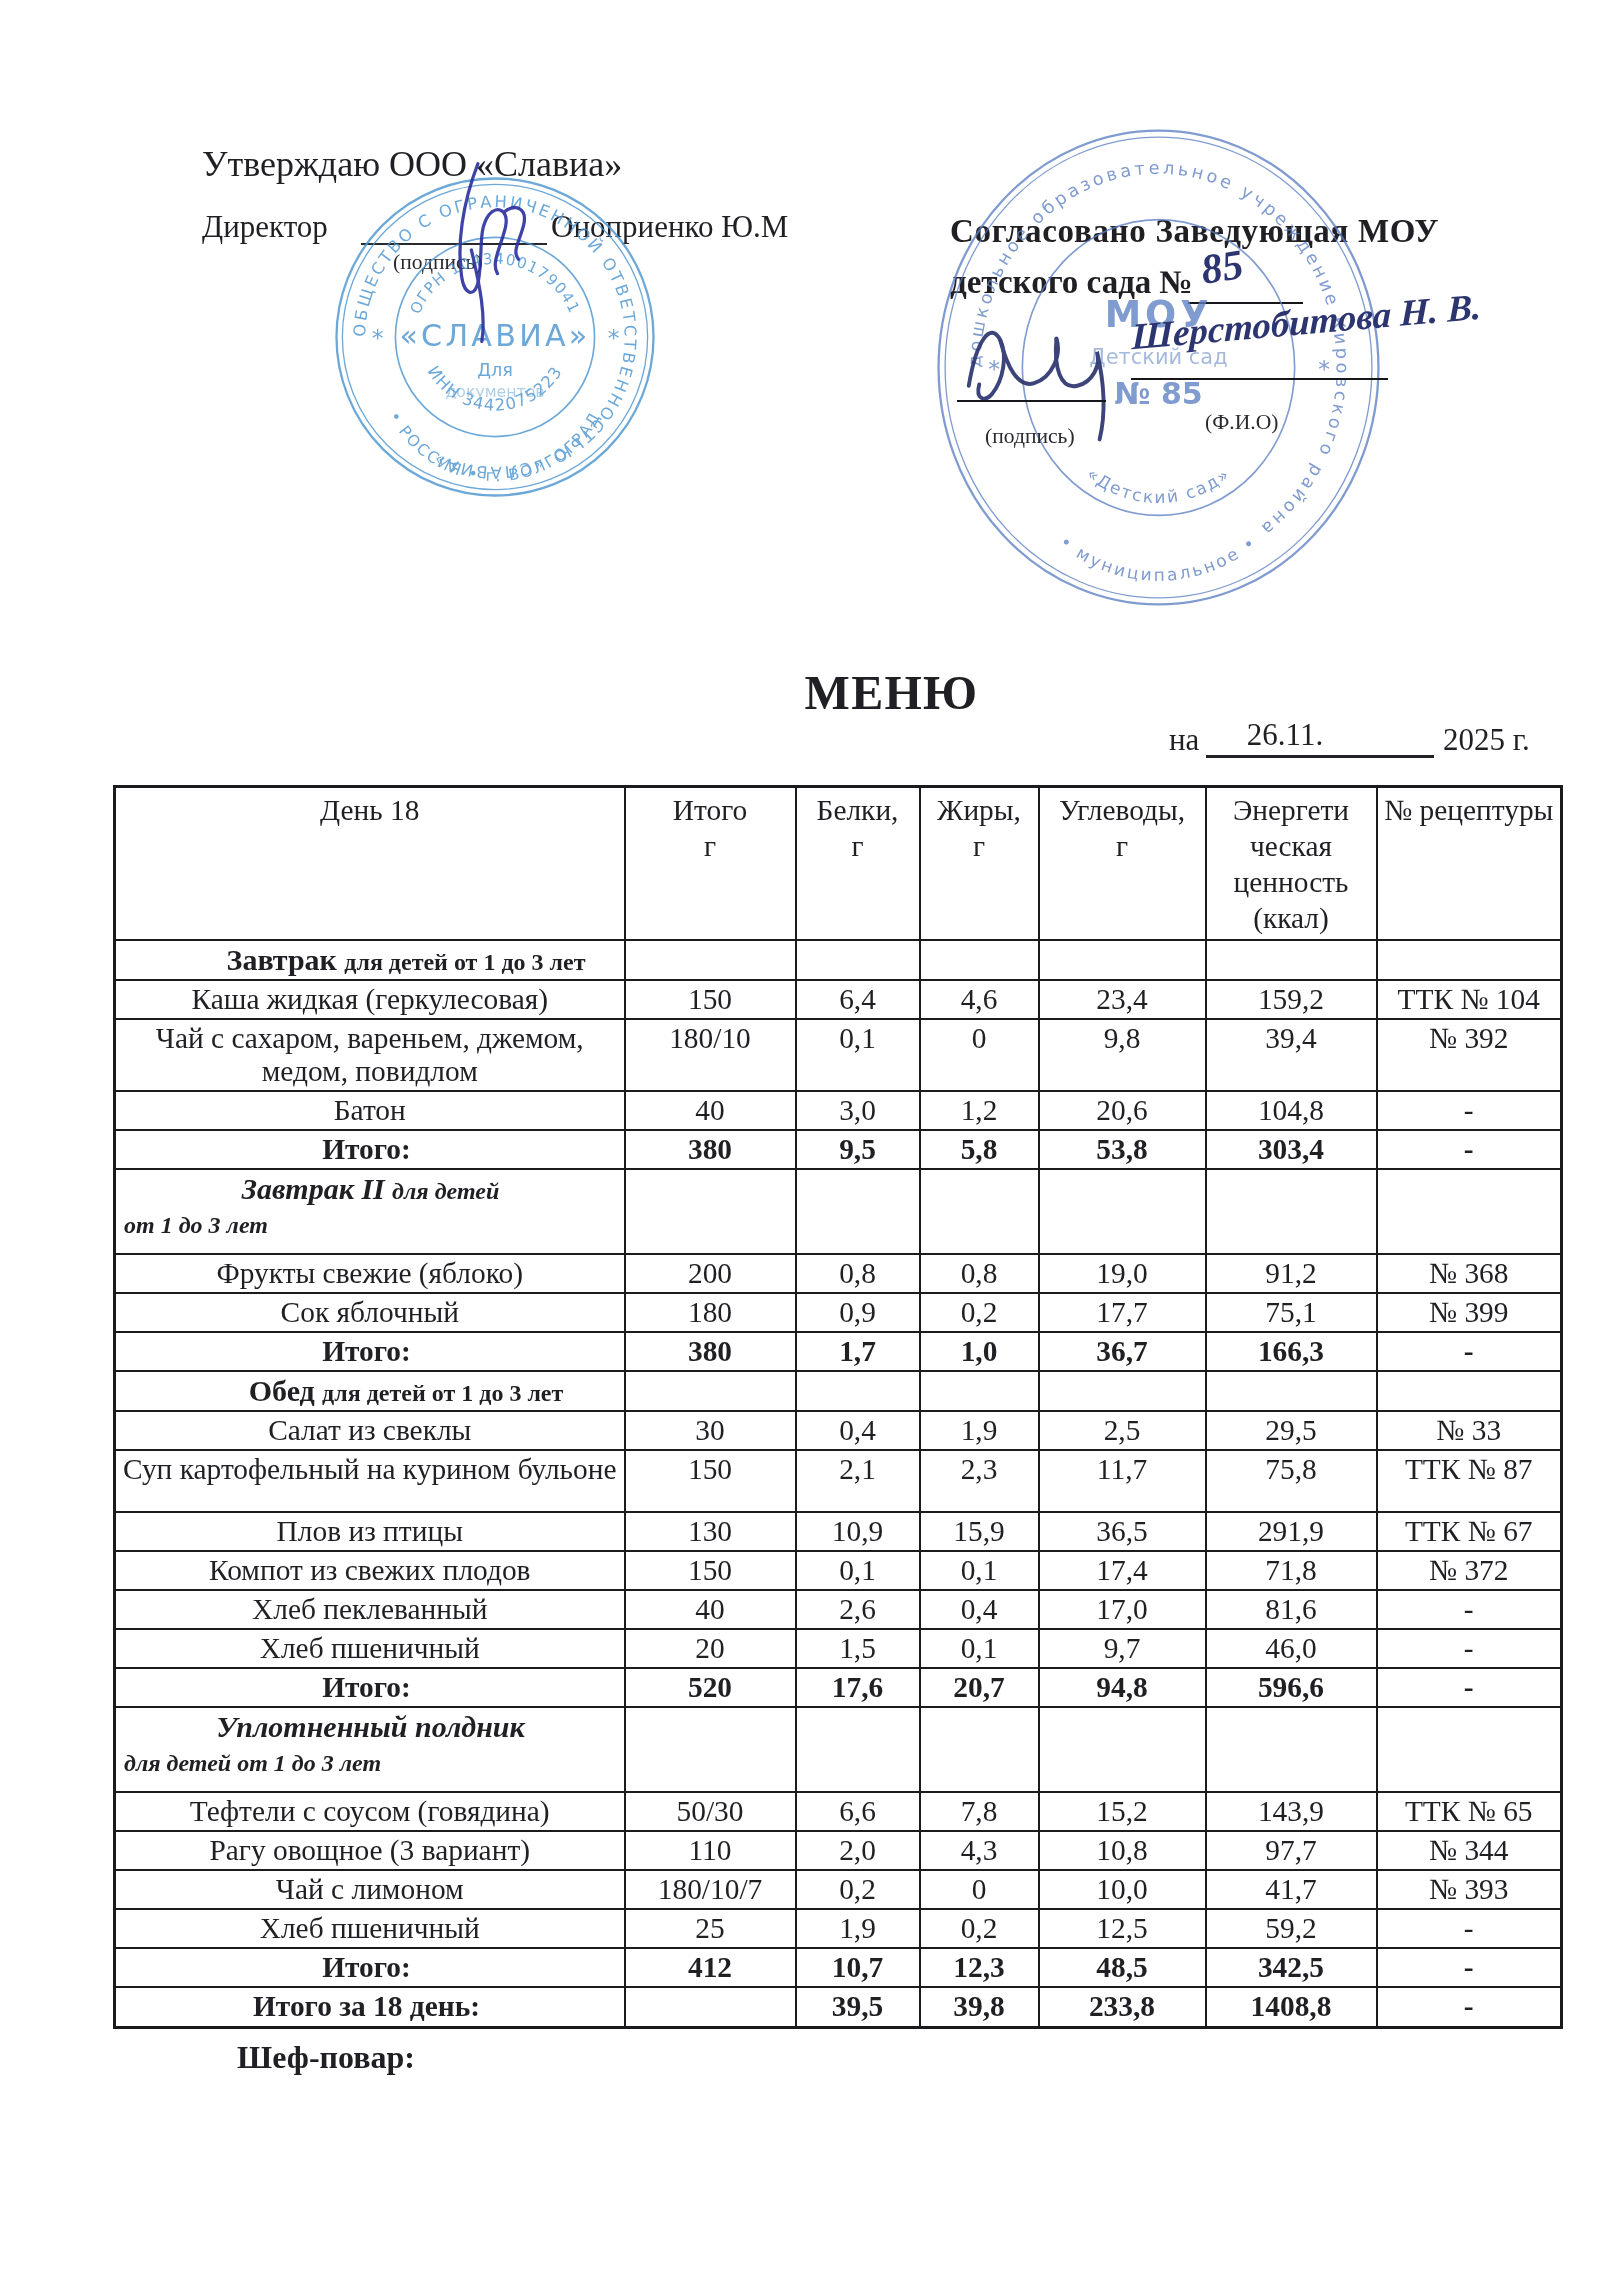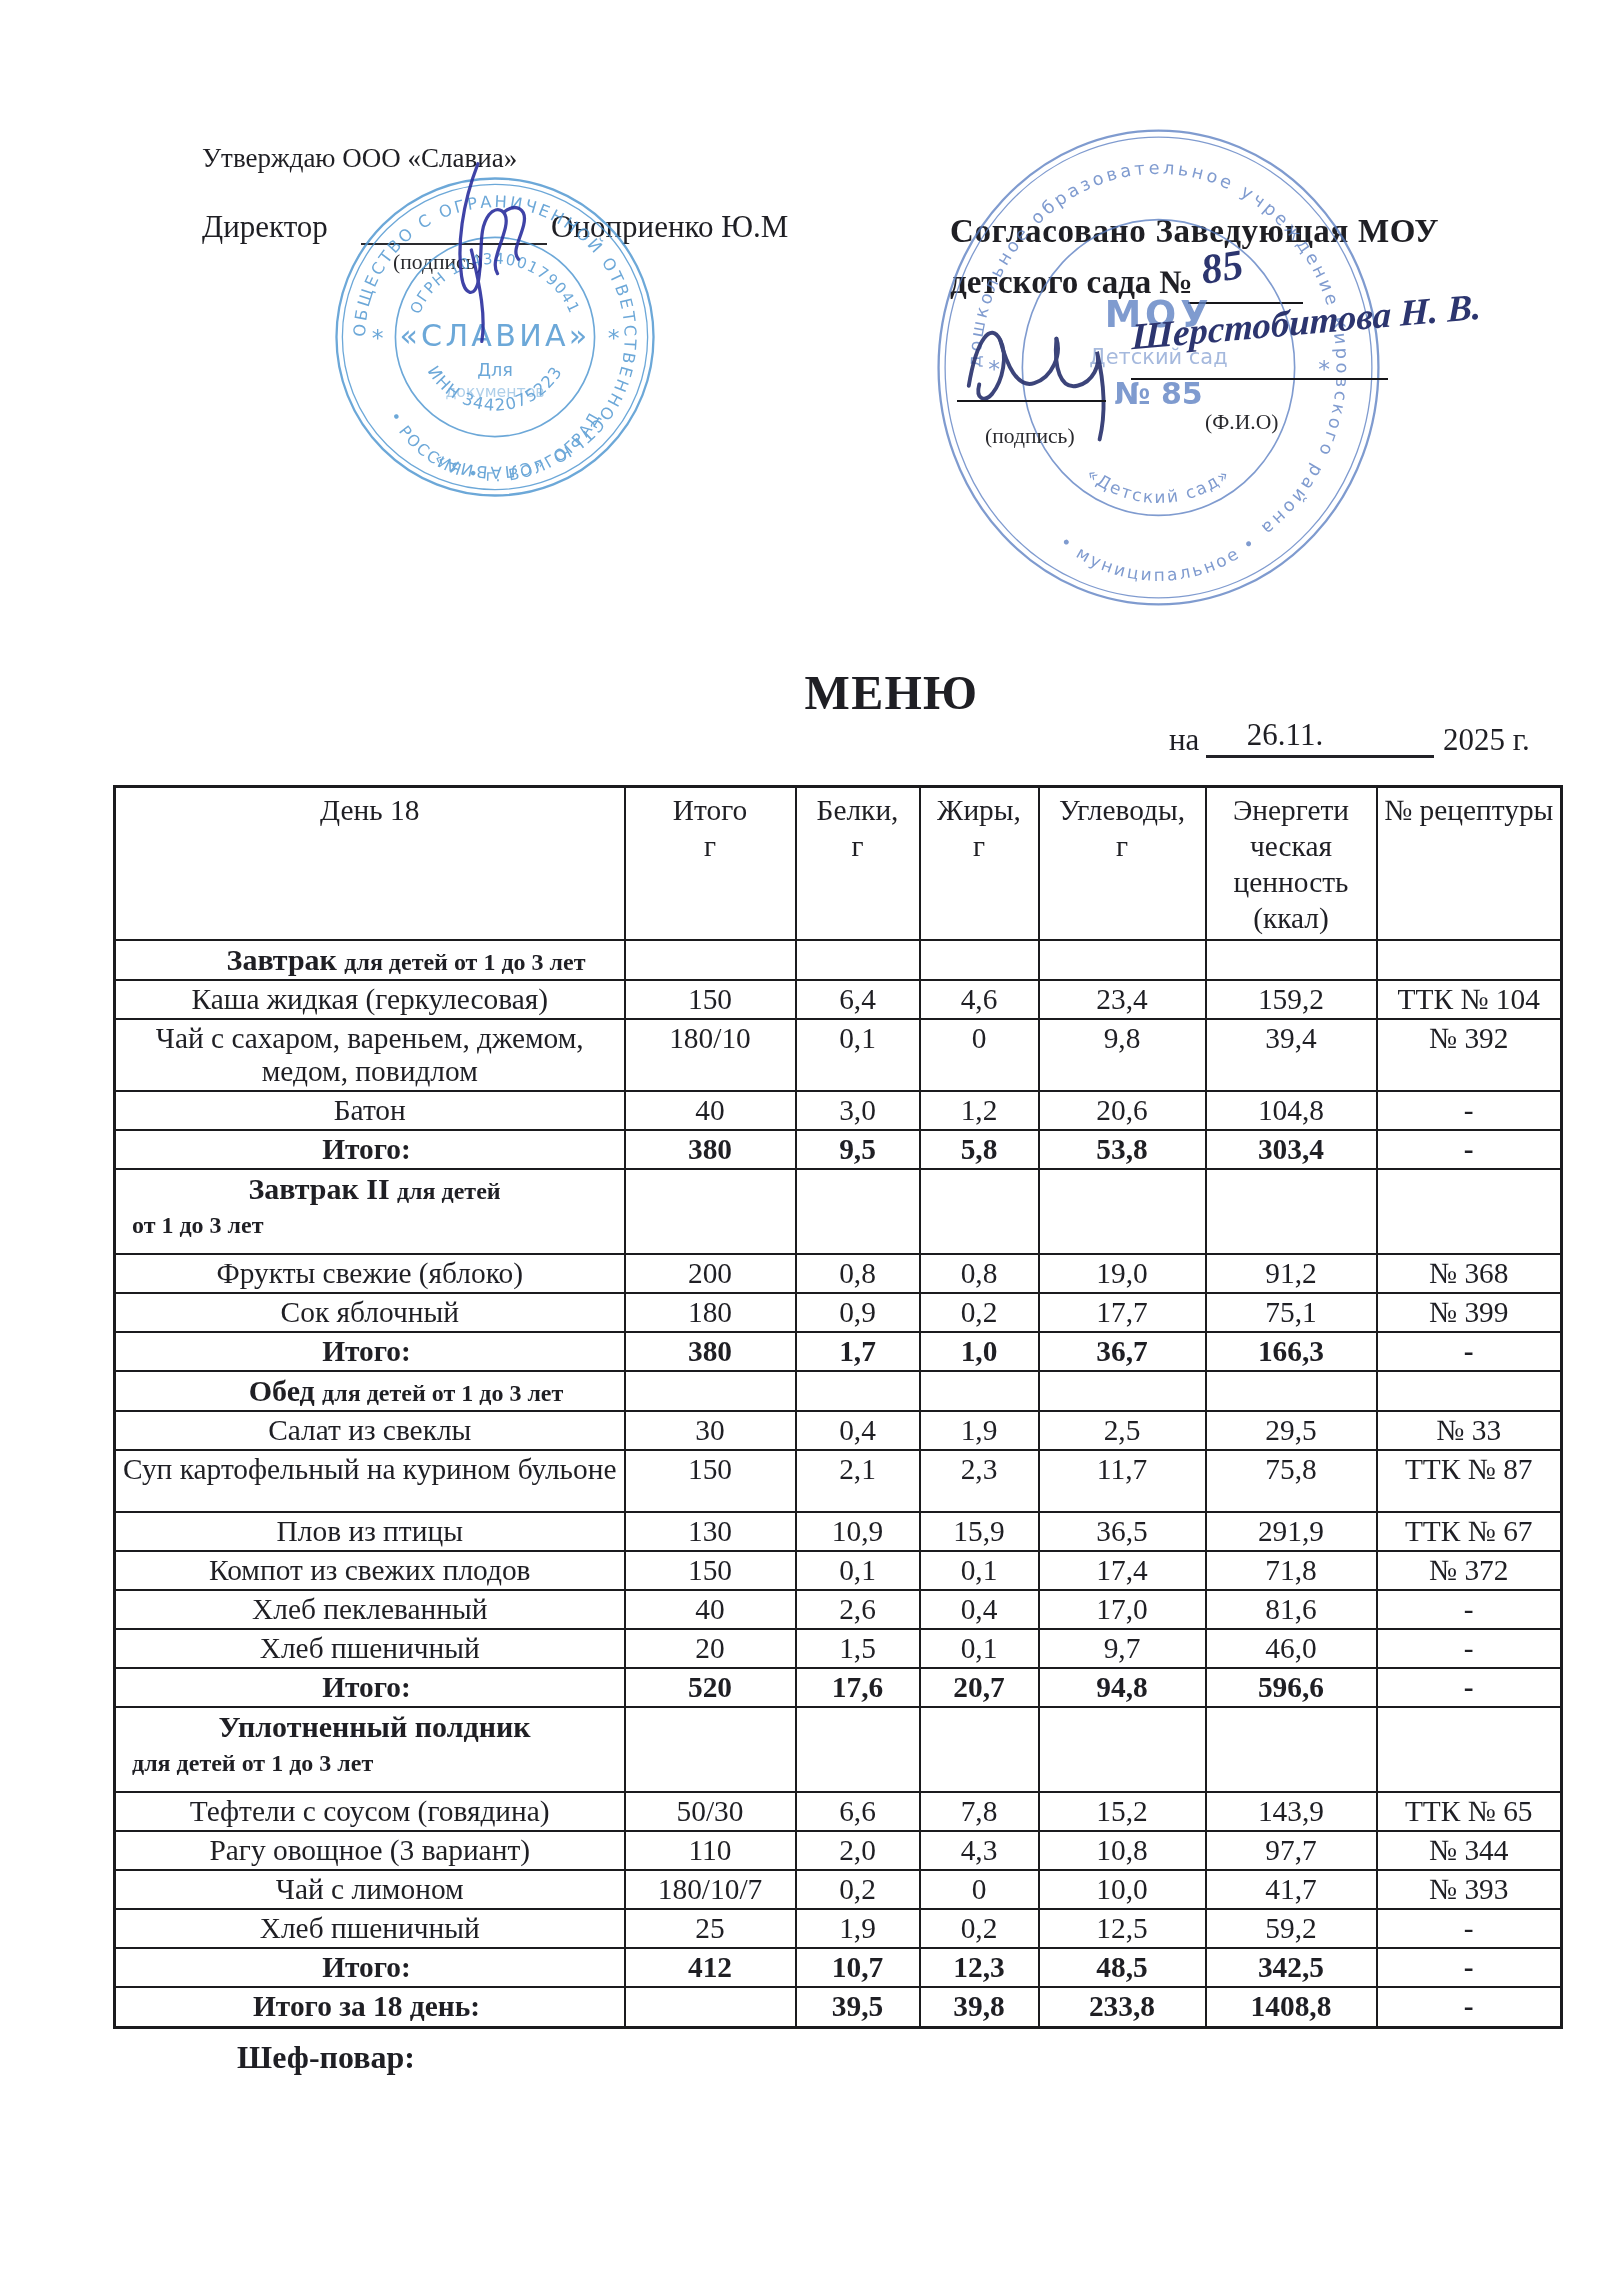--- a/index.html
+++ b/index.html
@@ -2,21 +2,21 @@
 <html style="font-size:10.5px"><head>
 <meta charset="utf-8">
 <style>
   html,body{margin:0;padding:0;background:#9a9a9a;}
   .page{
     position:relative; width:1623px; height:2295px; background:#ffffff;
     font-family:"Liberation Serif","DejaVu Serif",serif; color:#1f1f24; overflow:hidden;
   }
   .abs{position:absolute;}
   
-  .approve-line{left:202px; top:143px; font-size:27px;text-align:right;}
+  .approve-line{left:202px; top:143px; font-size:36px;text-align:right;}
   .director-line{left:202px; top:209px; font-size:31px;}
   .dir-underline{left:361px; top:243px; width:186px; border-top:2px solid #2a2a2e; height:0;}
   .sig-caption{font-size:21.6px; color:#2a2a2e;}
   .sig-caption-l{left:393px; top:250px;}
   .director-name{left:551px; top:209px; font-size:31px;}
   
   .agree-line1{left:950px; top:213px; font-size:33px; font-weight:bold; letter-spacing:0.7px;}
   .agree-line2{left:950px; top:264px; font-size:33px; font-weight:bold;}
   .num-underline{left:1188px; top:302px; width:115px; border-top:2.6px solid #16161a; height:0;}
   .hand-num{
@@ -60,21 +60,21 @@
   table.menu thead th{font-weight:normal; line-height:1.22; padding-top:5.2px; border-bottom-width:2.6px;}
   td.c-name{text-align:left; padding-left:9.2px;}
   tr.r-dish{height:37px;} tr.r-dish2{height:62px;}
   tr.r-section{height:38px;} tr.r-section2{height:85px;}
   tr.r-total{height:38px; font-weight:bold;}
   tr.r-grand{height:41px; font-weight:bold;}
   tr.r-total td{border-top-width:2.6px;}
   tr.r-grand td{border-top-width:2.6px;}
   tr.r-total td.c-name, tr.r-grand td.c-name{text-align:center; padding-left:0;font-family:Liberation Serif, serif;}
   tr.r-section td.c-name{padding-left:79px;}
-  tr.r-section2 td.c-name{text-align:center; padding-left:16px;}
+  tr.r-section2 td.c-name{text-align:center; padding-left:8px;font-style:italic;}
   .sect-main{font-weight:bold; font-size:30px;}
   .sect-sub{font-weight:bold; font-size:24px;}
   .sect-l2{font-weight:bold; font-size:24px; text-align:left; margin-top:6.5px;}
   
   .chef-label{left:237px; top:2039px; font-size:32px; font-weight:bold;}
   .stamp-text{font-family:"DejaVu Sans","Liberation Sans",sans-serif;}
 </style>
 </head>
 <body>
 

